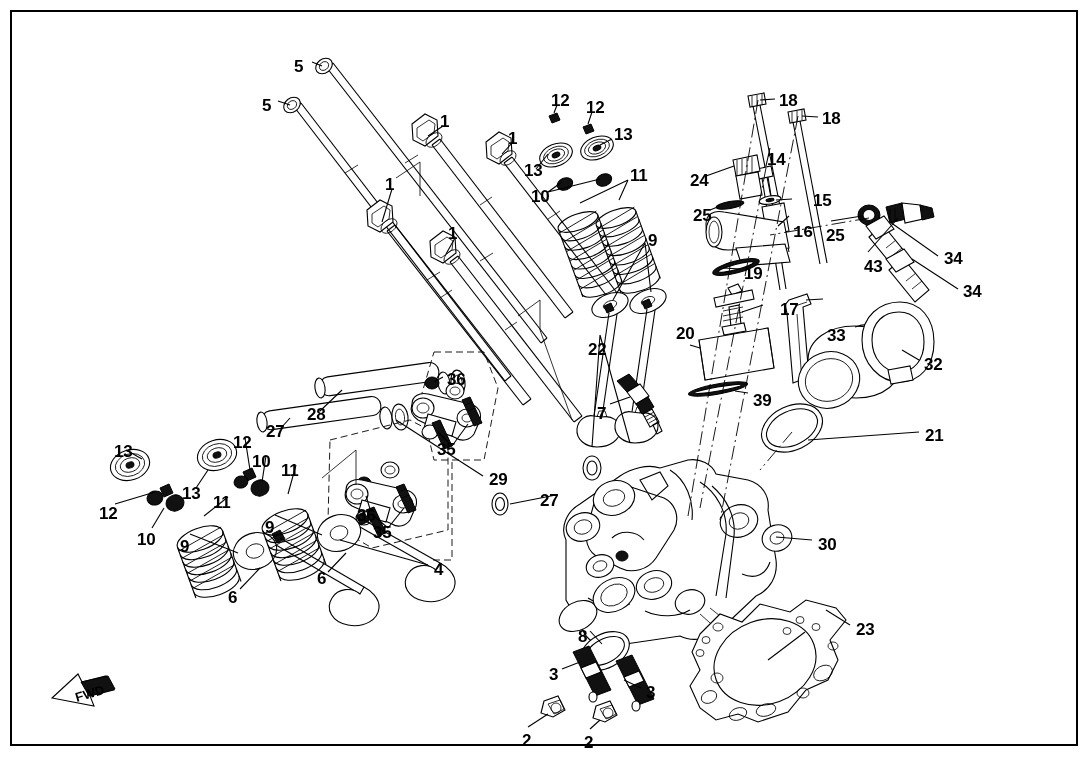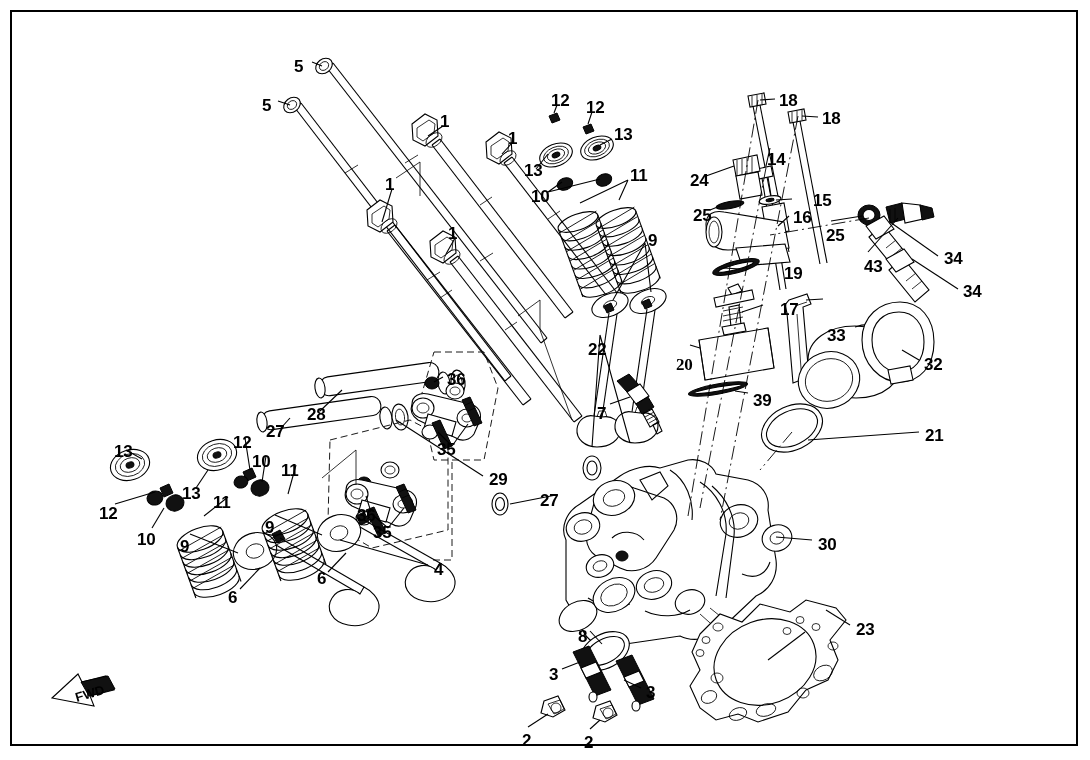--- a/index.html
+++ b/index.html
@@ -680,29 +680,29 @@
       <div class="callout" style="left: 630px; top: 167px;">11</div>
       <div class="callout" style="left: 648px; top: 232px;">9</div>
       <div class="callout" style="left: 588px; top: 341px;">22</div>
       <div class="callout" style="left: 597px; top: 405px;">7</div>
       <div class="callout" style="left: 779px; top: 92px;">18</div>
       <div class="callout" style="left: 822px; top: 110px;">18</div>
       <div class="callout" style="left: 767px; top: 135px; margin-top: 16px;">14</div>
       <div class="callout" style="left: 690px; top: 172px;">24</div>
       <div class="callout" style="left: 693px; top: 207px;">25</div>
       <div class="callout" style="left: 797px; top: 192px; margin-left: 16px;">15</div>
-      <div class="callout" style="left: 793px; top: 209px;">16</div>
+      <div class="callout" style="left: 793px; top: 224px; font-family: Liberation Mono, monospace;">16</div>
       <div class="callout" style="left: 826px; top: 227px;">25</div>
       <div class="callout" style="left: 864px; top: 258px;">43</div>
-      <div class="callout" style="left: 744px; top: 265px; margin-left: 40px;">19</div>
+      <div class="callout" style="left: 744px; top: 265px;">19</div>
       <div class="callout" style="left: 768px; top: 301px; margin-left: 12px;">17</div>
       <div class="callout" style="left: 827px; top: 295px; margin-top: 32px;">33</div>
       <div class="callout" style="left: 944px; top: 250px;">34</div>
       <div class="callout" style="left: 963px; top: 283px;">34</div>
-      <div class="callout" style="left: 676px; top: 356px; font-family: Liberation Serif, serif;">20</div>
+      <div class="callout" style="left: 676px; top: 325px;">20</div>
       <div class="callout" style="left: 753px; top: 392px;">39</div>
       <div class="callout" style="left: 924px; top: 356px; text-align: right;">32</div>
       <div class="callout" style="left: 925px; top: 427px;">21</div>
       <div class="callout" style="left: 307px; top: 406px;">28</div>
       <div class="callout" style="left: 266px; top: 423px;">27</div>
       <div class="callout" style="left: 540px; top: 492px;">27</div>
       <div class="callout" style="left: 447px; top: 371px;">36</div>
       <div class="callout" style="left: 357px; top: 507px;">36</div>
       <div class="callout" style="left: 437px; top: 441px;">35</div>
       <div class="callout" style="left: 373px; top: 524px;">35</div>

